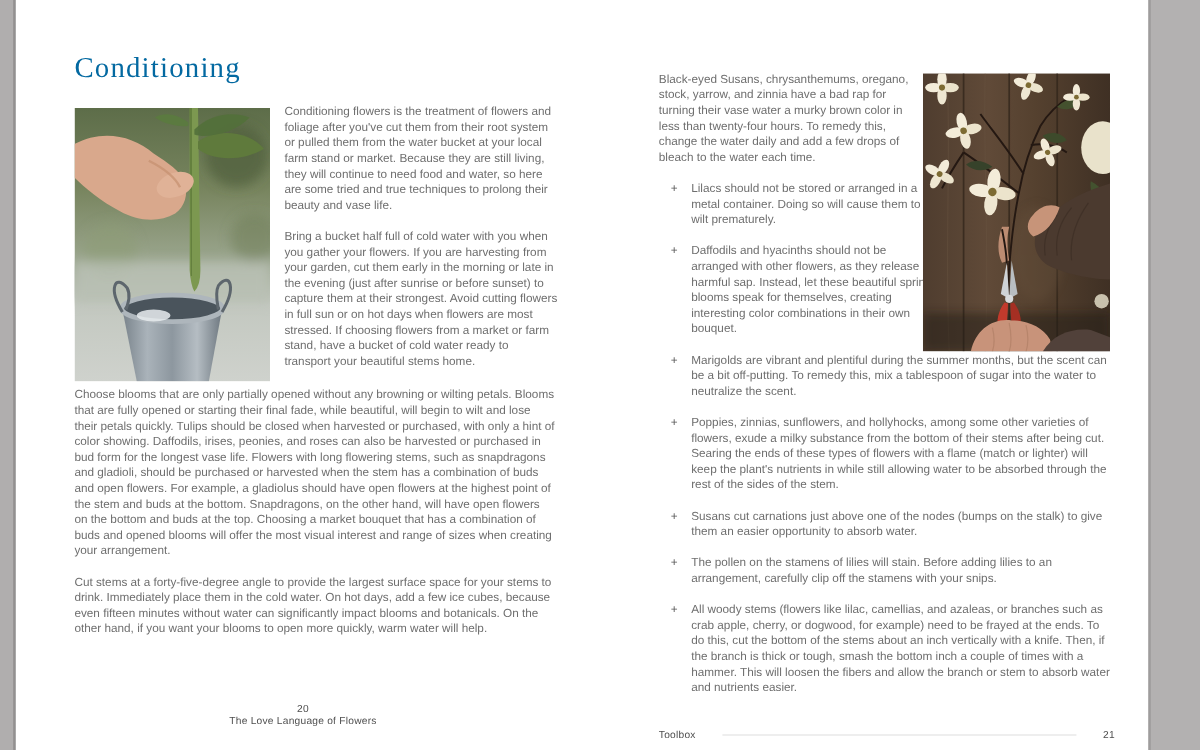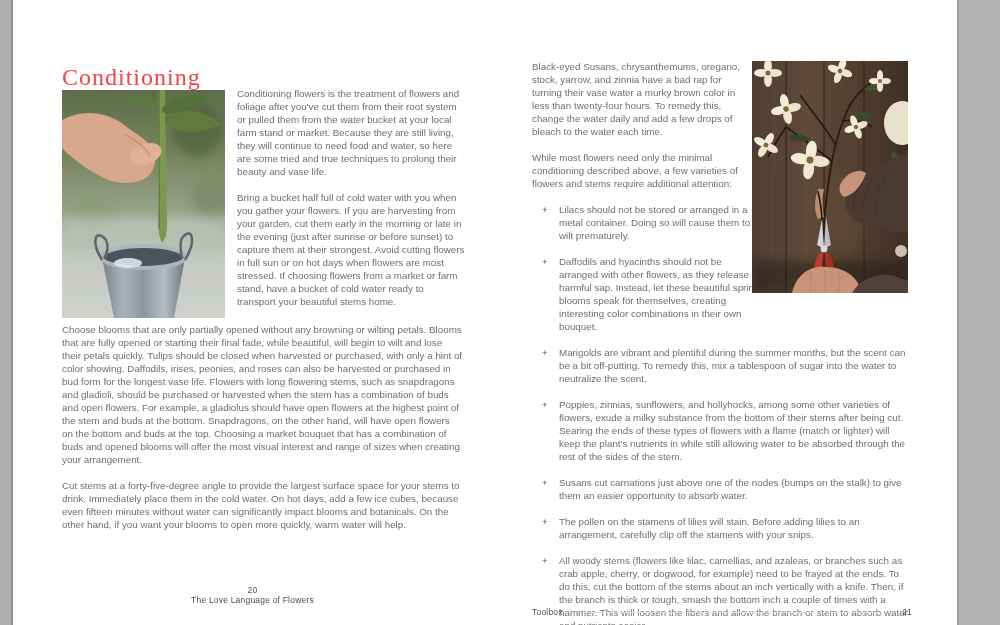--- a/index.html
+++ b/index.html
@@ -5,25 +5,25 @@
   html,body{margin:0;padding:0;background:#ffffff;}
   .stage{position:relative;width:1000px;height:625px;background:#ffffff;overflow:hidden;
          font-family:"Liberation Sans","DejaVu Sans",sans-serif;}
 
   
   .edge-left{position:absolute;left:0;top:0;bottom:0;width:11px;background:#b0aeae;border-right:2px solid #929090;}
   .edge-right{position:absolute;right:0;top:0;bottom:0;width:41px;background:#b3b1b1;border-left:2px solid #9e9c9c;}
 
   .page{position:absolute;top:0;height:625px;}
   .page-left{left:62px;width:401px;}
-  .page-right{left:532px;width:380px;}
-
-  h1.chapter{position:absolute;top:64px;left:0;margin:0;
+  .page-right{left:549px;width:380px;}
+
+  h1.chapter{position:absolute;top:44px;left:0;margin:0;
              font-family:"Liberation Serif","DejaVu Serif",serif;font-weight:400;
-             font-size:24px;letter-spacing:1px;color:#ef4444;}
+             font-size:24px;letter-spacing:1px;color:#0369a1;}
 
   .photo{position:absolute;overflow:hidden;margin:0;padding:0;}
   .photo-left{top:90px;left:0;width:163px;height:228px;}
   .photo-right{top:61px;left:220px;width:156px;height:232px;}
   .photo svg{display:block;width:100%;height:100%;}
 
   .body-text{font-size:9.8px;line-height:13px;color:#6e6e6e;}
   .body-text p{margin:0 0 13px;}
 
   .col-right{position:absolute;top:87px;left:175px;width:228px;}
@@ -110,21 +110,20 @@
     <footer class="pfoot pfoot-left">
       <span>20</span>
       <span class="rule"></span>
       <span>The Love Language of Flowers</span>
     </footer>
   </section>
 
   <section class="page page-right">
     <div class="rp-col body-text">
       <p class="narrow">Black-eyed Susans, chrysanthemums, oregano, stock, yarrow, and zinnia have a bad rap for turning their vase water a murky brown color in less than twenty-four hours. To remedy this, change the water daily and add a few drops of bleach to the water each time.</p>
-      <p class="narrow">While most flowers need only the minimal conditioning described above, a few varieties of flowers and stems require additional attention:</p>
 
       <div class="bullet narrow">
         <span class="marker">+</span>
         <span class="btext">Lilacs should not be stored or arranged in a metal container. Doing so will cause them to wilt prematurely.</span>
       </div>
       <div class="bullet narrow">
         <span class="marker">+</span>
         <span class="btext">Daffodils and hyacinths should not be arranged with other flowers, as they release harmful sap. Instead, let these beautiful spring blooms speak for themselves, creating interesting color combinations in their own bouquet.</span>
       </div>
       <div class="bullet">

